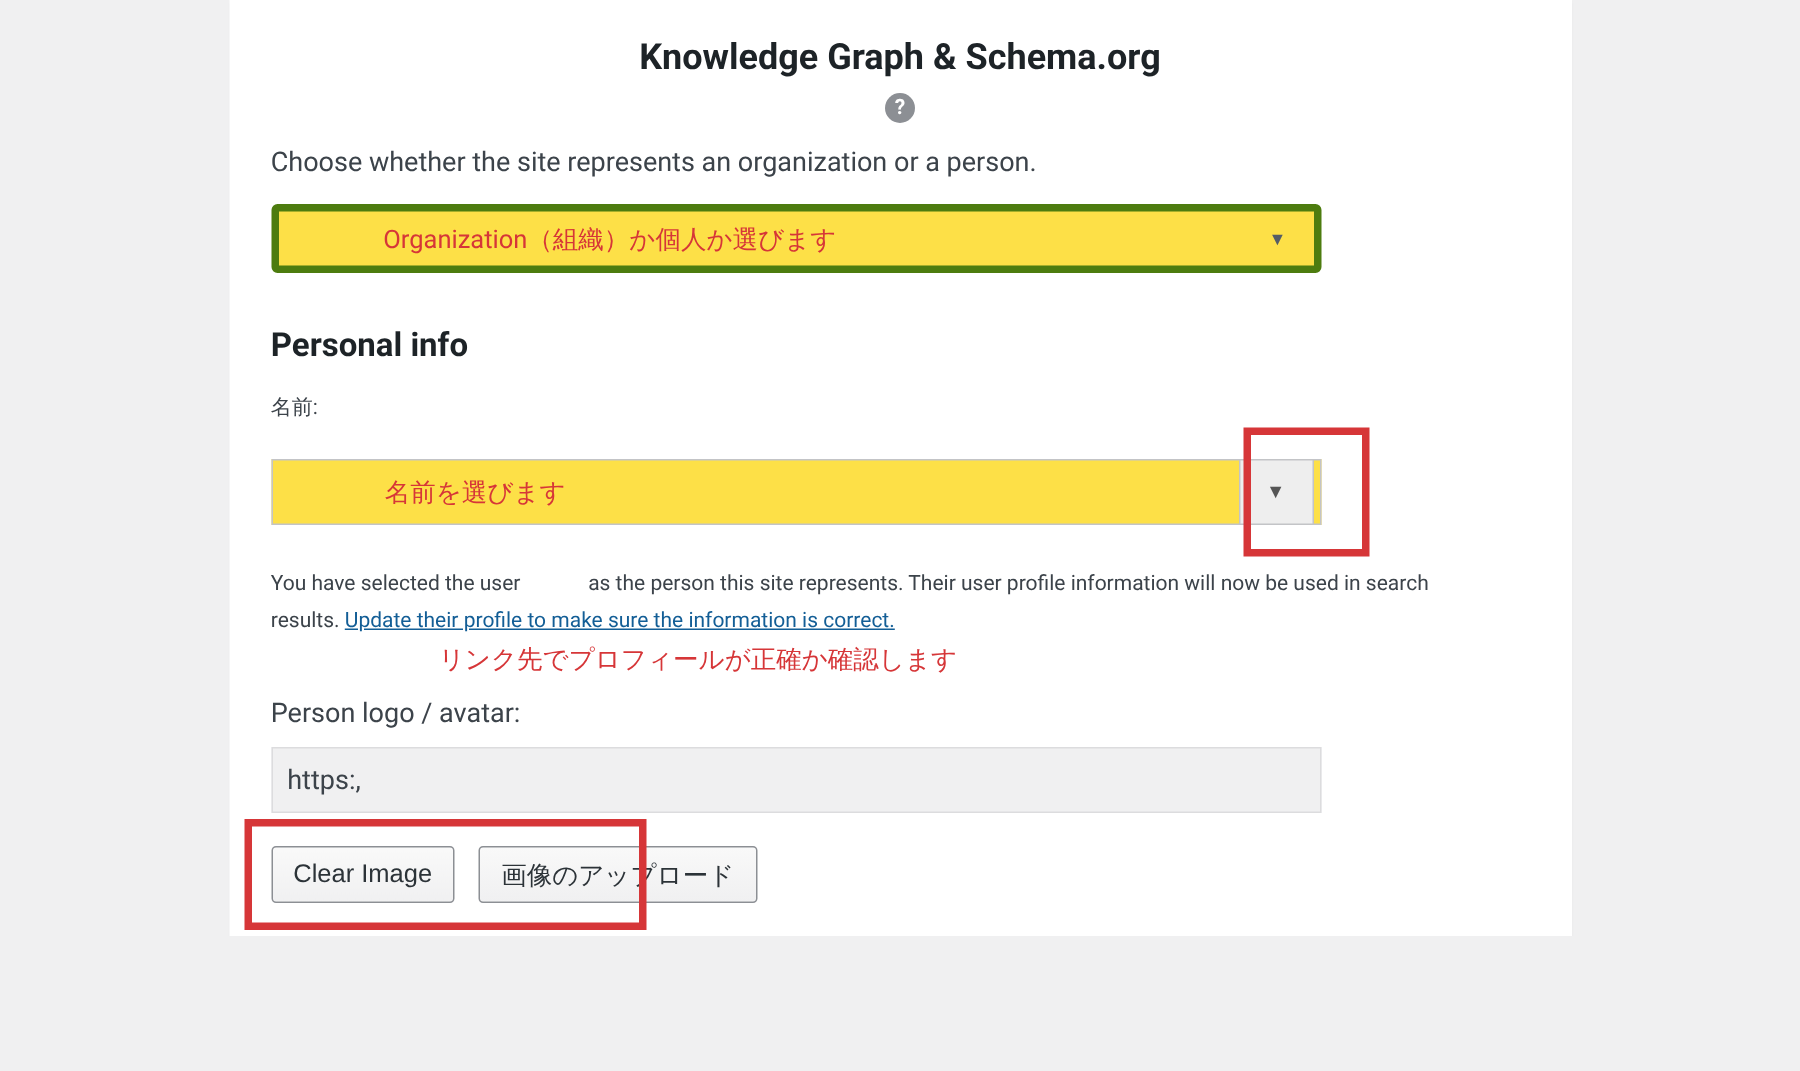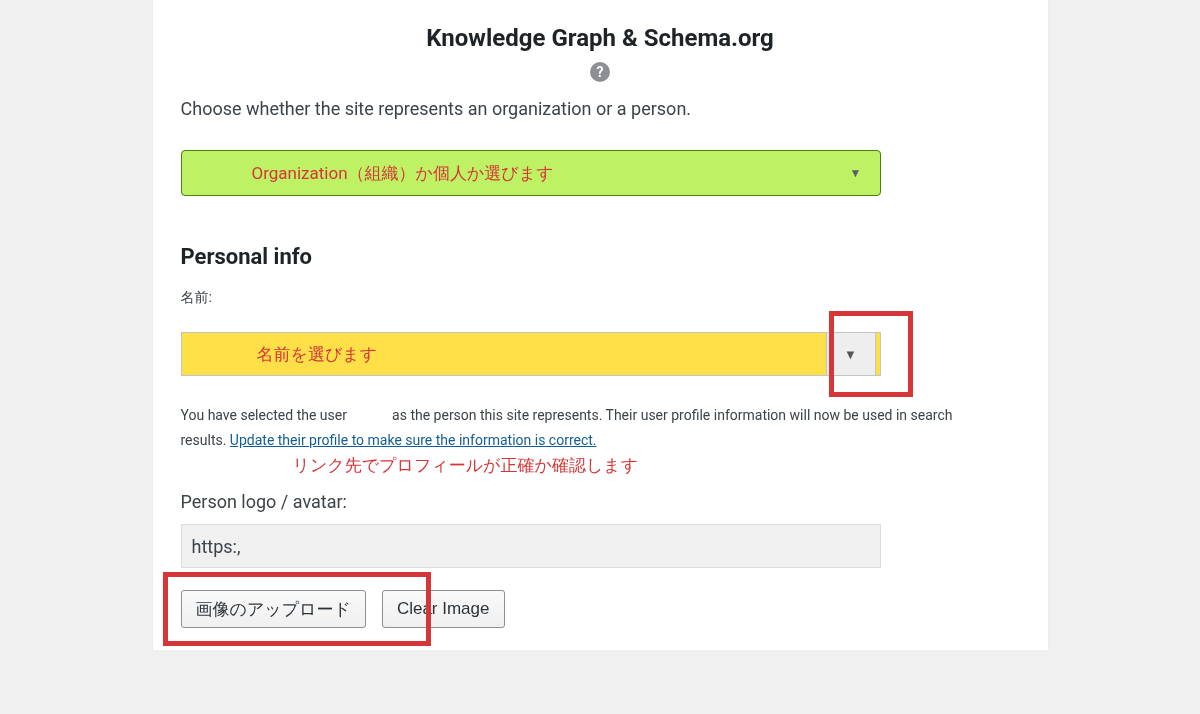--- a/index.html
+++ b/index.html
@@ -39,33 +39,33 @@
       color: #fff;
       display: inline-flex;
       align-items: center;
       justify-content: center;
       font-size: 14px;
       font-weight: 700;
     }
     .desc {
       font-size: 18px;
       color: #3c434a;
-      margin-bottom: 31px;
+      margin-bottom: 17px;
     }
     .select-wrap {
       position: relative;
       width: 700px;
       height: 46px;
-      border: 1px solid #4d7c0f;
+      border: 5px solid #4d7c0f;
       border-radius: 4px;
-      background: #bef264;
+      background: #fde047;
       display: flex;
       align-items: center;
       padding-left: 70px;
-      margin-bottom: 48px;
+      margin-bottom: 36px;
     }
     .select-wrap .red-note {
       color: #d63638;
       font-size: 17px;
     }
     .select-wrap .chev {
       position: absolute;
       right: 18px;
       top: 50%;
       transform: translateY(-50%);
@@ -231,18 +231,18 @@
     <p class="red-hint">リンク先でプロフィールが正確か確認します</p>
 
     <p class="avatar-label">Person logo / avatar:</p>
 
     <div class="avatar-input">
       <span>https:,</span>
     </div>
 
     <div class="button-row">
       <div class="red-box upload"></div>
+      <button class="wp">Clear Image</button>
       <button class="wp">画像のアップロード</button>
-      <button class="wp">Clear Image</button>
     </div>
 
   </div>
 </div>
 
 </body></html>

